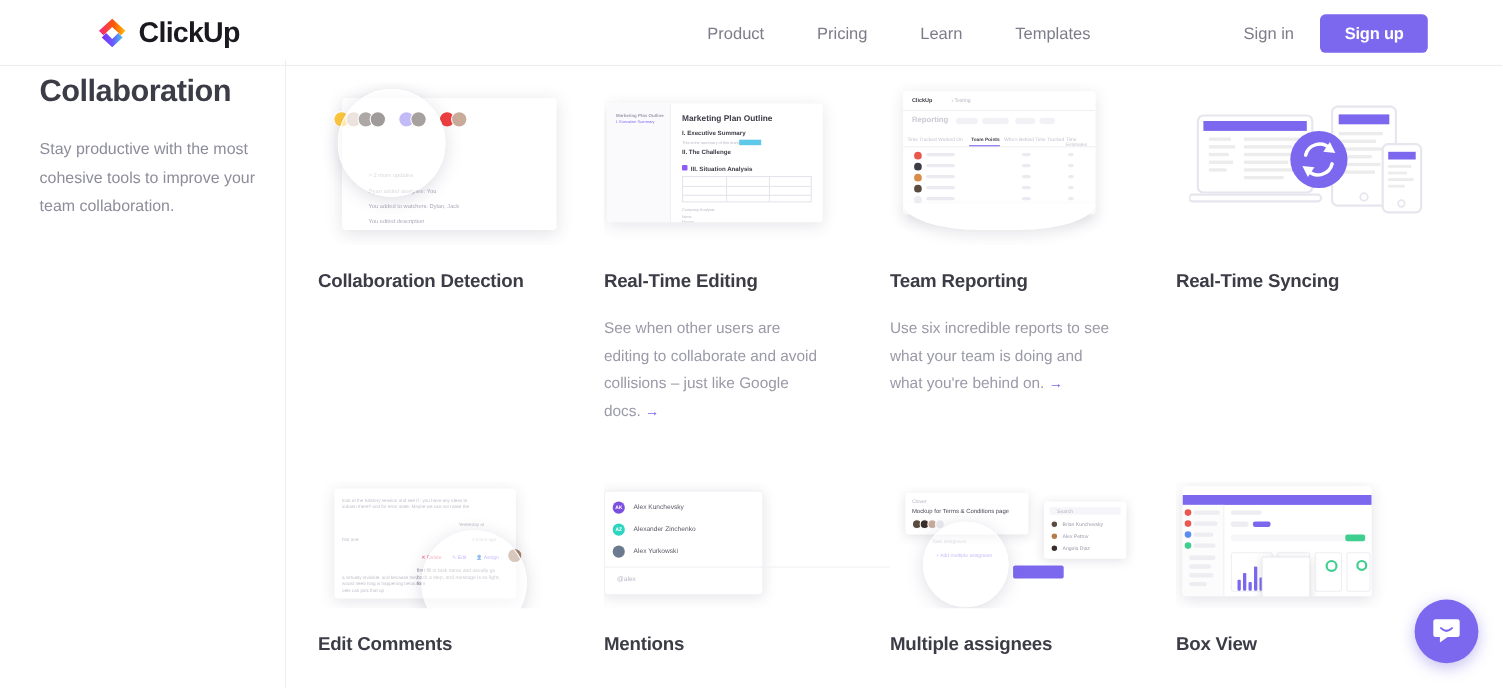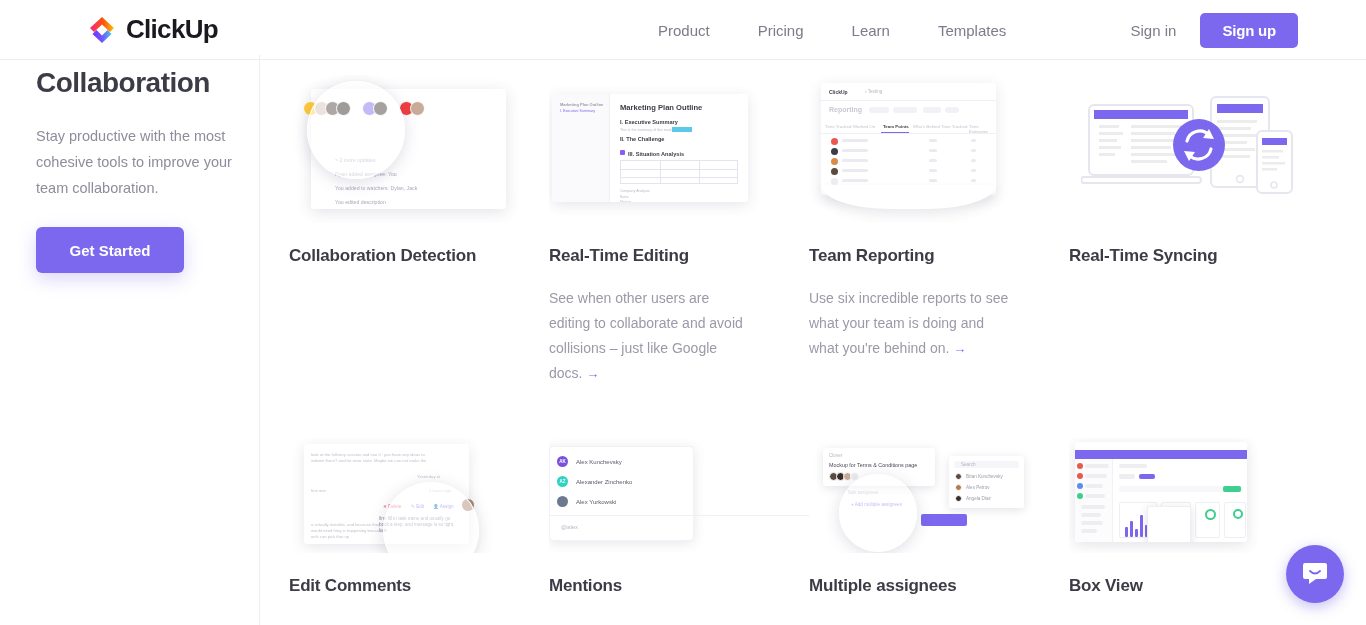--- a/index.html
+++ b/index.html
@@ -22,21 +22,21 @@
   .logo-wrap {
     position: absolute; left: 86px; top: 13px;
     display: flex; align-items: center; gap: 8px;
   }
   .logo-mark { width: 32px; height: 32px; position: relative; }
   .logo-text {
     font-size: 26px; font-weight: bold; letter-spacing: -0.7px;
     color: #19191f;
   }
   .nav {
-    position: absolute; left: 658px; top: 0; height: 60px;
+    position: absolute; left: 643px; top: 0; height: 60px;
     display: flex; align-items: center; gap: 0;
   }
   .nav-item {
     font-size: 15px; color: #7c7c8a; padding: 0 24px; cursor: pointer;
     white-space: nowrap;
   }
   .nav-item:first-child { padding-left: 0; }
   .auth {
     position: absolute; right: 68px; top: 0; height: 60px;
     display: flex; align-items: center; gap: 24px;
@@ -261,21 +261,20 @@
     <span class="signin">Sign in</span>
     <button class="signup">Sign up</button>
   </div>
 </div>
 
 <div class="sidebar">
   <div class="side-title">
     <div>Collaboration</div>
   </div>
   <div class="side-desc">Stay productive with the most cohesive tools to improve your team collaboration.</div>
-  <button class="get-started">Get Started</button>
 </div>
 <div class="divider"></div>
 
 <div class="grid">
 
   <div class="card">
     <div class="card-media">
       <div class="c1">
         <div class="c1-panel"></div>
         <div class="av-row">

